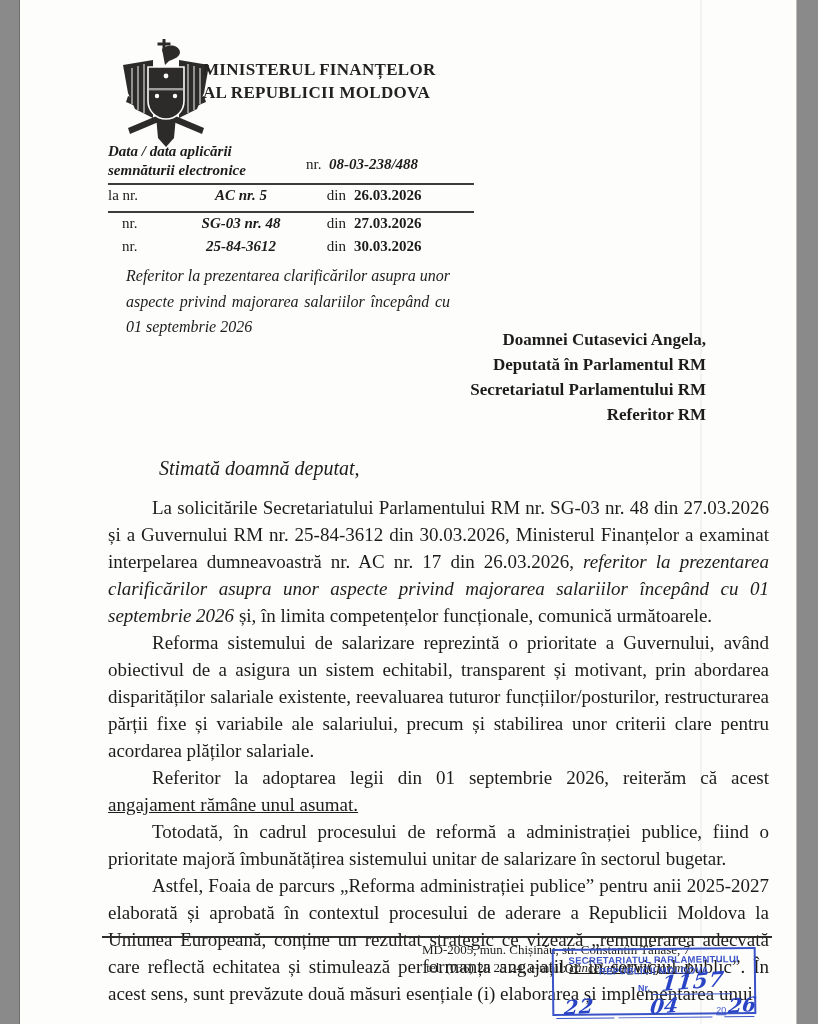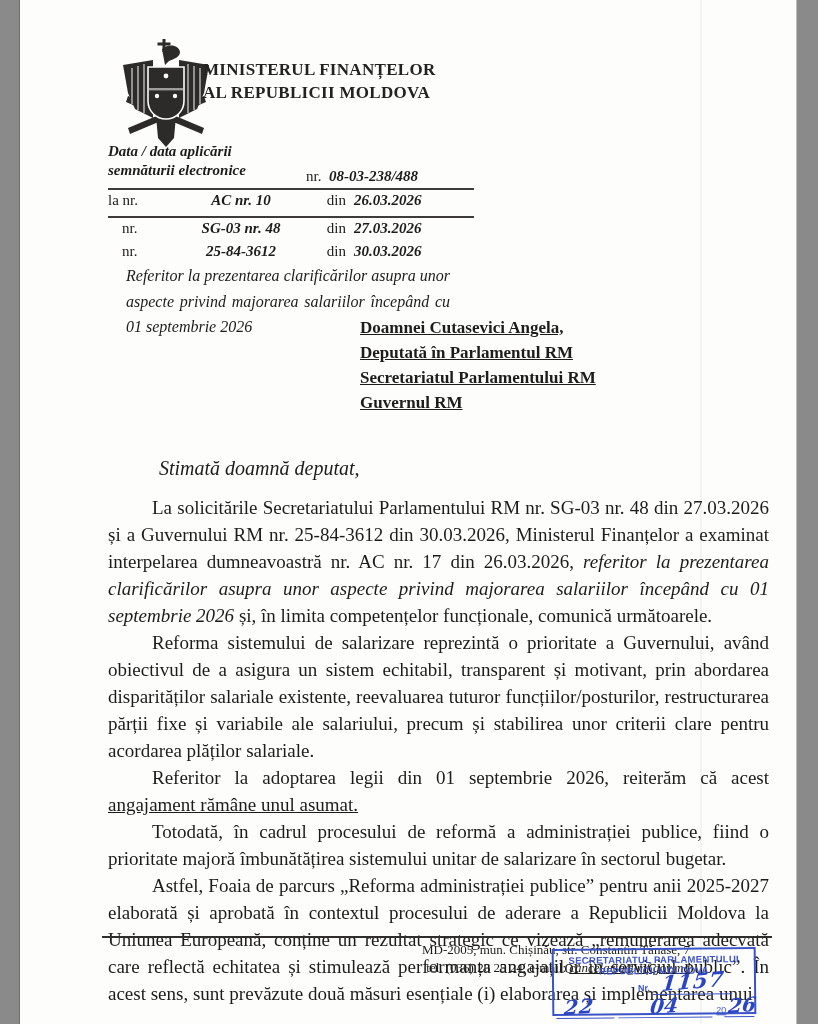--- a/index.html
+++ b/index.html
@@ -17,35 +17,35 @@
 
   
   .emblem { position:absolute; left:112px; top:38px; width:108px; height:110px; }
   .ministry { position:absolute; left:203px; top:58px;
     font-weight:bold; font-size:17px; line-height:23px; letter-spacing:0.3px; color:#232220; }
 
   
   .meta { position:absolute; left:108px; top:142px; width:366px; font-size:15px; }
   .meta-head { display:flex; }
   .date-label { width:198px; font-weight:bold; font-style:italic; line-height:19px; }
-  .doc-nr { margin-top:26px; white-space:nowrap; }
+  .doc-nr { margin-top:14px; white-space:nowrap; }
   .val { font-weight:bold; font-style:italic; }
   .rule { border-top:2px solid #3d3c3a; margin-top:3px; }
   .meta-row { display:flex; align-items:baseline; height:21px; margin-top:2px; }
   .c-label { width:66px; }
   .c-label.indent { padding-left:14px; }
   .c-value { width:134px; text-align:center; font-weight:bold; font-style:italic; }
   .c-din { width:46px; text-align:right; padding-right:8px; }
-  .c-date { font-weight:bold; font-style:italic; }
+  .c-date { font-weight:bold; }
 
   .subject { position:absolute; left:126px; top:263px; width:324px;
     font-style:italic; font-size:16px; line-height:25.5px; text-align:justify; }
 
-  .recipient { position:absolute; left:360px; top:315px; width:346px;
-    font-weight:bold; font-size:17px; line-height:25px;text-decoration:underline; }
+  .recipient { position:absolute; left:360px; top:327px; width:346px;
+    text-align:right; font-weight:bold; font-size:17px; line-height:25px; }
   .recipient .email-line { font-size:14.5px; line-height:22px; font-weight:normal; }
   .email-label { font-weight:bold; font-style:italic; }
   .link { font-style:italic; text-decoration:underline; cursor:pointer; }
 
   .salutation { position:absolute; left:159px; top:457px; font-style:italic; font-size:20px; }
 
   .body-text { position:absolute; left:108px; top:494px; width:661px;
     font-size:19px; line-height:27px; text-align:justify; }
   .body-text p { margin:0; text-indent:44px; }
   .seg-italic { font-style:italic; }
@@ -131,21 +131,21 @@
         <div>semnăturii electronice</div>
       </div>
       <div class="doc-nr">
         <span>nr.</span>&nbsp;
         <span class="val">08-03-238/488</span>
       </div>
     </div>
     <div class="rule"></div>
     <div class="meta-row">
       <span class="c-label">la nr.</span>
-      <span class="c-value">AC nr. 10</span>
+      <span class="c-value">AC nr. 5</span>
       <span class="c-din">din</span>
       <span class="c-date">26.03.2026</span>
     </div>
     <div class="rule"></div>
     <div class="meta-row">
       <span class="c-label indent">nr.</span>
       <span class="c-value">SG-03 nr. 48</span>
       <span class="c-din">din</span>
       <span class="c-date">27.03.2026</span>
     </div>
@@ -156,21 +156,21 @@
       <span class="c-date">30.03.2026</span>
     </div>
   </div>
 
   <div class="subject">Referitor la prezentarea clarificărilor asupra unor aspecte privind majorarea salariilor începând cu 01 septembrie 2026</div>
 
   <div class="recipient">
     <div>Doamnei Cutasevici Angela,</div>
     <div>Deputată în Parlamentul RM</div>
     <div>Secretariatul Parlamentului RM</div>
-    <div>Guvernul RM</div>
+    <div>Referitor RM</div>
   </div>
 
   <div class="salutation">Stimată doamnă deputat,</div>
 
   <div class="body-text">
     <p><span class="seg-normal">La solicitările Secretariatului Parlamentului RM nr. SG-03 nr. 48 din 27.03.2026 și a Guvernului RM nr. 25-84-3612 din 30.03.2026, Ministerul Finanțelor a examinat interpelarea dumneavoastră nr. AC nr. 17 din 26.03.2026, </span><span class="seg-italic">referitor la prezentarea clarificărilor asupra unor aspecte privind majorarea salariilor începând cu 01 septembrie 2026</span><span class="seg-normal"> și, în limita competențelor funcționale, comunică următoarele.</span></p>
     <p><span class="seg-normal">Reforma sistemului de salarizare reprezintă o prioritate a Guvernului, având obiectivul de a asigura un sistem echitabil, transparent și motivant, prin abordarea disparităților salariale existente, reevaluarea tuturor funcțiilor/posturilor, restructurarea părții fixe și variabile ale salariului, precum și stabilirea unor criterii clare pentru acordarea plăților salariale.</span></p>
     <p><span class="seg-normal">Referitor la adoptarea legii din 01 septembrie 2026, reiterăm că acest </span><span class="seg-underline">angajament rămâne unul asumat.</span></p>
     <p><span class="seg-normal">Totodată, în cadrul procesului de reformă a administrației publice, fiind o prioritate majoră îmbunătățirea sistemului unitar de salarizare în sectorul bugetar.</span></p>
     <p><span class="seg-normal">Astfel, Foaia de parcurs „Reforma administrației publice” pentru anii 2025-2027 elaborată și aprobată în contextul procesului de aderare a Republicii Moldova la Uniunea Europeană, conține un rezultat strategic ce vizează „remunerarea adecvată care reflectă echitatea și stimulează performanța angajaților în serviciul public”. În acest sens, sunt prevăzute două măsuri esențiale (i) elaborarea și implementarea unui</span></p>

